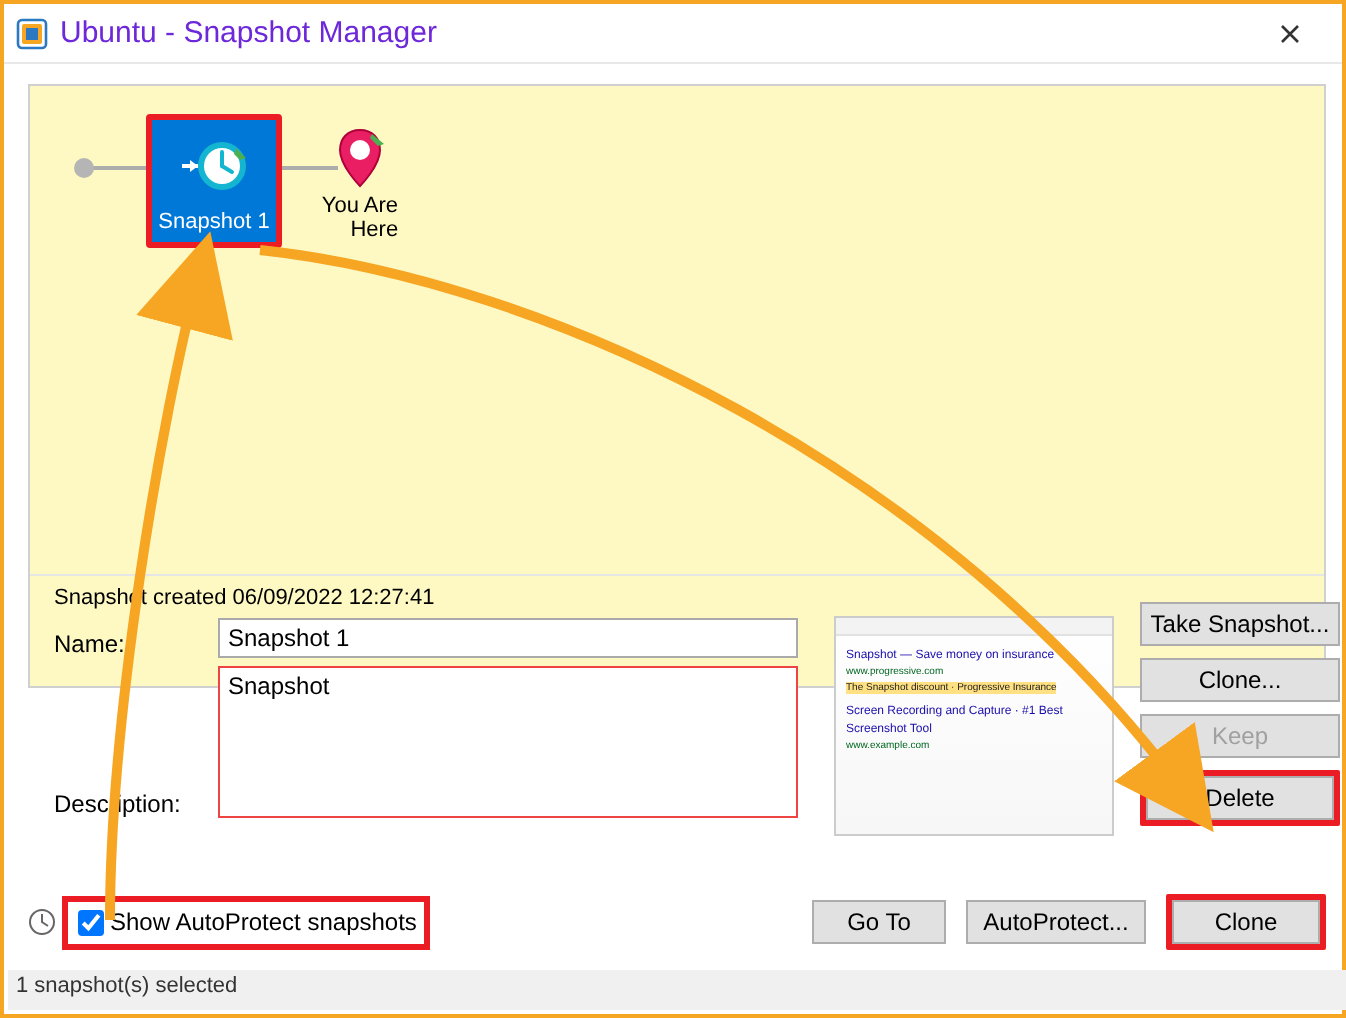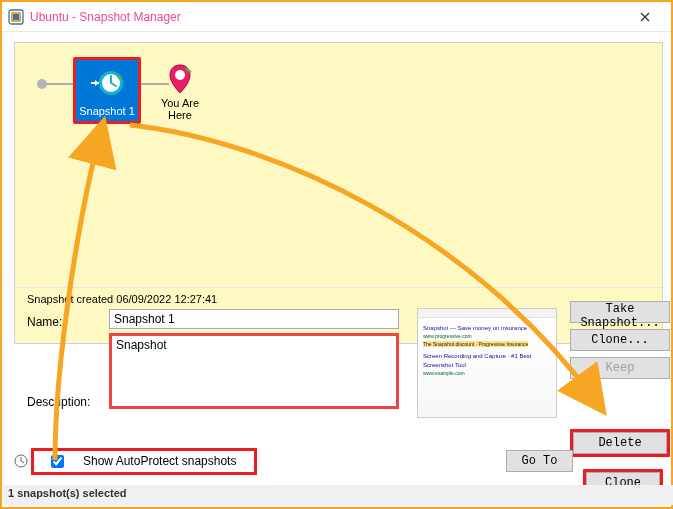--- a/index.html
+++ b/index.html
@@ -26,21 +26,21 @@
     padding: 0 6px;
     background: #fff;
     border-bottom: 1px solid #e8e8e8;
   }
   .app-icon {
     width: 16px; height: 16px;
     margin-right: 6px;
     position: relative;
   }
   .app-icon svg { display:block; }
-  .title-text { flex: 1; color: #ec4899; font-size: 12px; }
+  .title-text { flex: 1; color: #6d28d9; font-size: 15px; }
   .title-close {
     width: 40px; height: 28px;
     display:flex; align-items:center; justify-content:center;
     color:#333; font-size:14px;
   }
 
   .outer-frame {
     position: absolute;
     left: 12px; top: 40px;
     width: 649px;
@@ -96,38 +96,38 @@
   .snap-icon {
     width: 36px; height: 36px;
     margin: 0 auto 4px;
     position: relative;
   }
   .snap-label { font-size: 11px; }
   .youarehere-icon {
     width: 28px; height: 32px;
     margin: 0 auto 2px;
   }
-  .youarehere-label { font-size: 11px; text-align:center; line-height:1.1; }
+  .youarehere-label { font-size: 11px; text-align:right; line-height:1.1; }
 
   .details {
     position: absolute;
     left: 0; top: 246px;
     width: 649px;
     padding: 4px 8px 8px 8px;
   }
   .created-line { color:#000; font-size:11px; margin-bottom:4px; padding-left:4px;}
   .form-row { display:flex; align-items:flex-end; margin-bottom:4px; }
   .form-label { width: 86px; text-align:left; padding-top:3px; padding-left:4px; color:#000; }
   .name-input {
     width: 290px; height: 20px;
     border:1px solid #aaa; padding:2px 4px; font-family:inherit; font-size:12px;
   }
   .desc-input {
     width: 290px; height: 76px;
-    border:3px solid #ef4444; padding:2px 4px; font-family:inherit; font-size:12px;
+    border:1px solid #ef4444; padding:2px 4px; font-family:inherit; font-size:12px;
     resize:none;
   }
   .thumb {
     position:absolute;
     left: 402px; top: 265px;
     width: 140px; height: 110px;
     border:1px solid #ccc;
     background: linear-gradient(#fff,#f7f7f7);
     overflow:hidden;
     font-size:5px;
@@ -139,63 +139,62 @@
   .thumb .grn{color:#006621;}
   .thumb .hl{background:#ffe082;}
 
   .right-buttons {
     position:absolute;
     left: 555px; top: 258px;
     width: 100px;
     display:flex; flex-direction:column; gap:6px;
   }
   button.winbtn {
-    font-family:Liberation Mono, monospace; font-size:12px;
+    font-family:Liberation Sans, sans-serif; font-size:12px;
     height: 22px;
     background:#e1e1e1;
     border:1px solid #adadad;
     color:#000;
     cursor:pointer;
     padding:0 4px;
   }
   button.winbtn:disabled{ color:#a0a0a0; }
-  .red-box { border:3px solid #ec1c24; padding:0; border-radius:1px;margin-top:44px;}
+  .red-box { border:3px solid #ec1c24; padding:0; border-radius:1px;}
   .red-box > button.winbtn { width:100%; margin:0;}
 
   .bottom-row {
     position:absolute;
     left: 12px; top: 444px;
     width: 649px;
     height: 30px;
     display:flex;
     align-items:center;
   }
   .ap-check-box {
-    display:flex; align-items:center; gap:16px; padding:1px 18px 1px 1px;margin-left:12px;
+    display:flex; align-items:center; gap:0; padding:1px 4px 1px 1px;
   }
   .ap-redwrap{ border:3px solid #ec1c24; display:inline-flex;}
   .clock-icon{ width:14px; height:14px; margin-right:3px; display:inline-flex; align-items:center; justify-content:center;}
   .bottom-buttons {
     margin-left:auto;
     display:flex; gap:10px;
     align-items:center;
   }
   .bottom-buttons button.winbtn{ width:67px; }
   .bottom-buttons .red-box button.winbtn{ width:74px;}
 
   .statusbar {
     position:absolute;
     left:2px; bottom:2px;
     width: 669px;
     height: 20px;
     background:#f0f0f0;
     font-size:11px;
     padding:2px 4px;
     color:#333;
-    font-weight:bold;
   }
 
   
   .arrow-svg{
     position:absolute; left:0; top:0; width:673px; height:509px;
     pointer-events:none;
   }
 </style>
 </head>
 <body>
@@ -295,20 +294,21 @@
         </svg>
     </span>
     <span class="ap-redwrap">
       <label class="ap-check-box">
         <input type="checkbox" checked="" style="">
         <span>Show AutoProtect snapshots</span>
       </label>
     </span>
     <div class="bottom-buttons">
       <button class="winbtn">Go To</button>
+      <button class="winbtn" style="width:90px">AutoProtect...</button>
       <span class="red-box">
         <button class="winbtn">Clone</button>
       </span>
     </div>
   </div>
 
   <div class="statusbar">
     <span>1 snapshot(s) selected</span>
   </div>
 </div>

